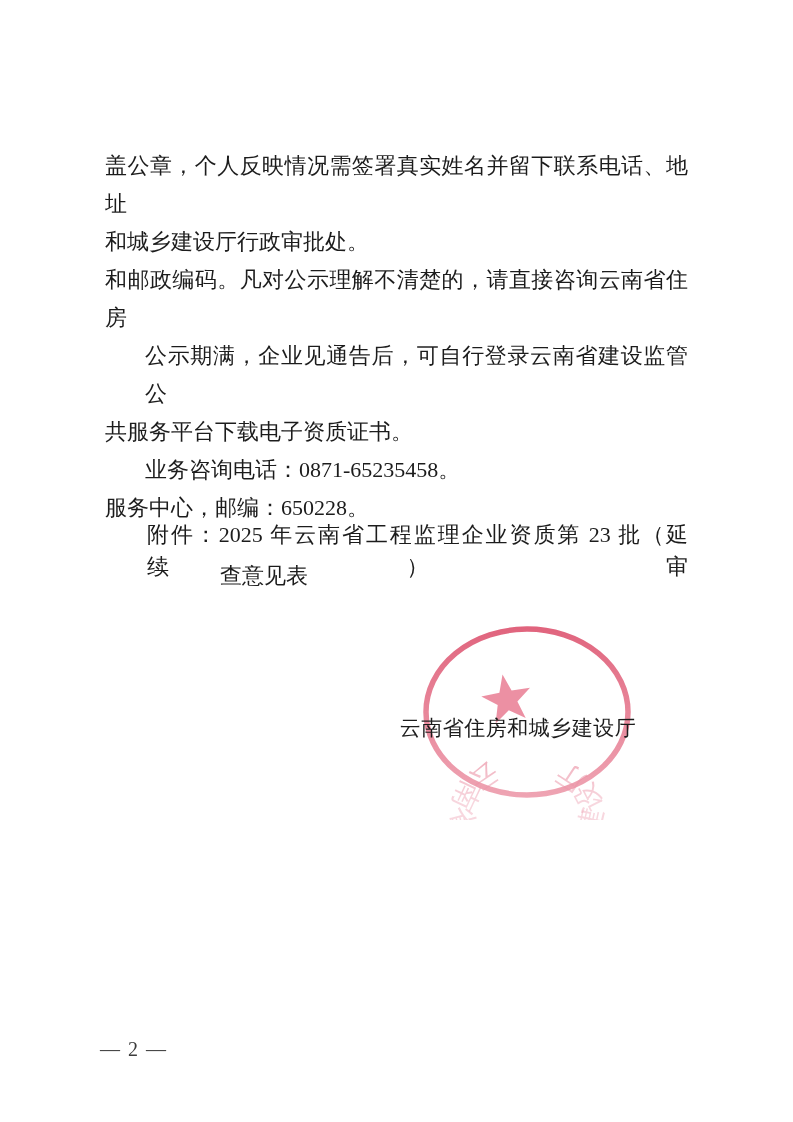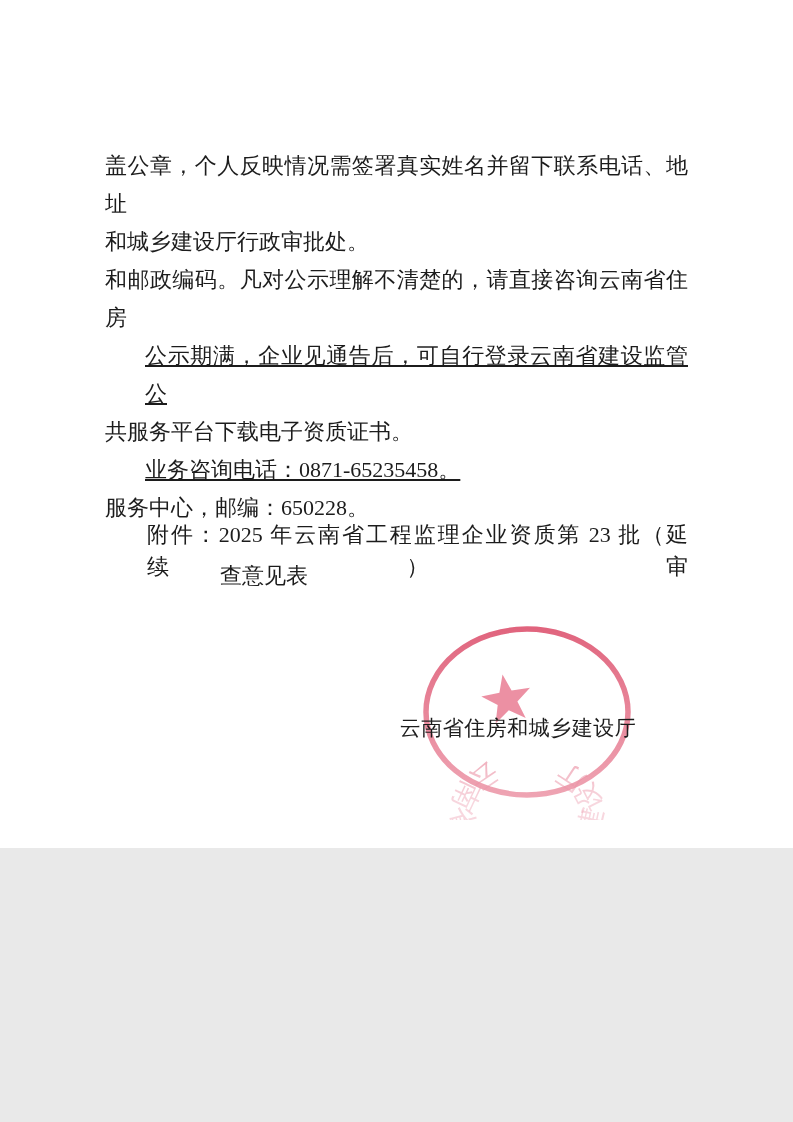--- a/index.html
+++ b/index.html
@@ -1,32 +1,32 @@
 <!DOCTYPE html>
 <html><head>
 <meta charset="utf-8">
 <style>
   html,body{margin:0;padding:0;background:#e9e9e9;}
   .page{
     position:relative;
-    width:793px;height:848px;
+    width:793px;height:1122px;
     margin:0 auto;
     background:#ffffff;
     font-family:"Liberation Serif","DejaVu Serif",serif;
     color:#1c1c1c;
     overflow:hidden;
   }
   
   .body-text{
     position:absolute;left:105px;top:147px;width:583px;
     font-size:22px;line-height:38px;
   }
   .line{min-height:38px;}
   .line.full{text-align:justify;text-align-last:justify;}
-  .line.ind{padding-left:40px;text-decoration:underline;}
+  .line.ind{padding-left:40px;}
   
   .attach-1{
     position:absolute;left:147px;top:519px;width:541px;
     font-size:22px;line-height:32px;
     text-align:justify;text-align-last:justify;
   }
   .attach-2{
     position:absolute;left:220px;top:557px;
     font-size:22px;line-height:38px;
   }

